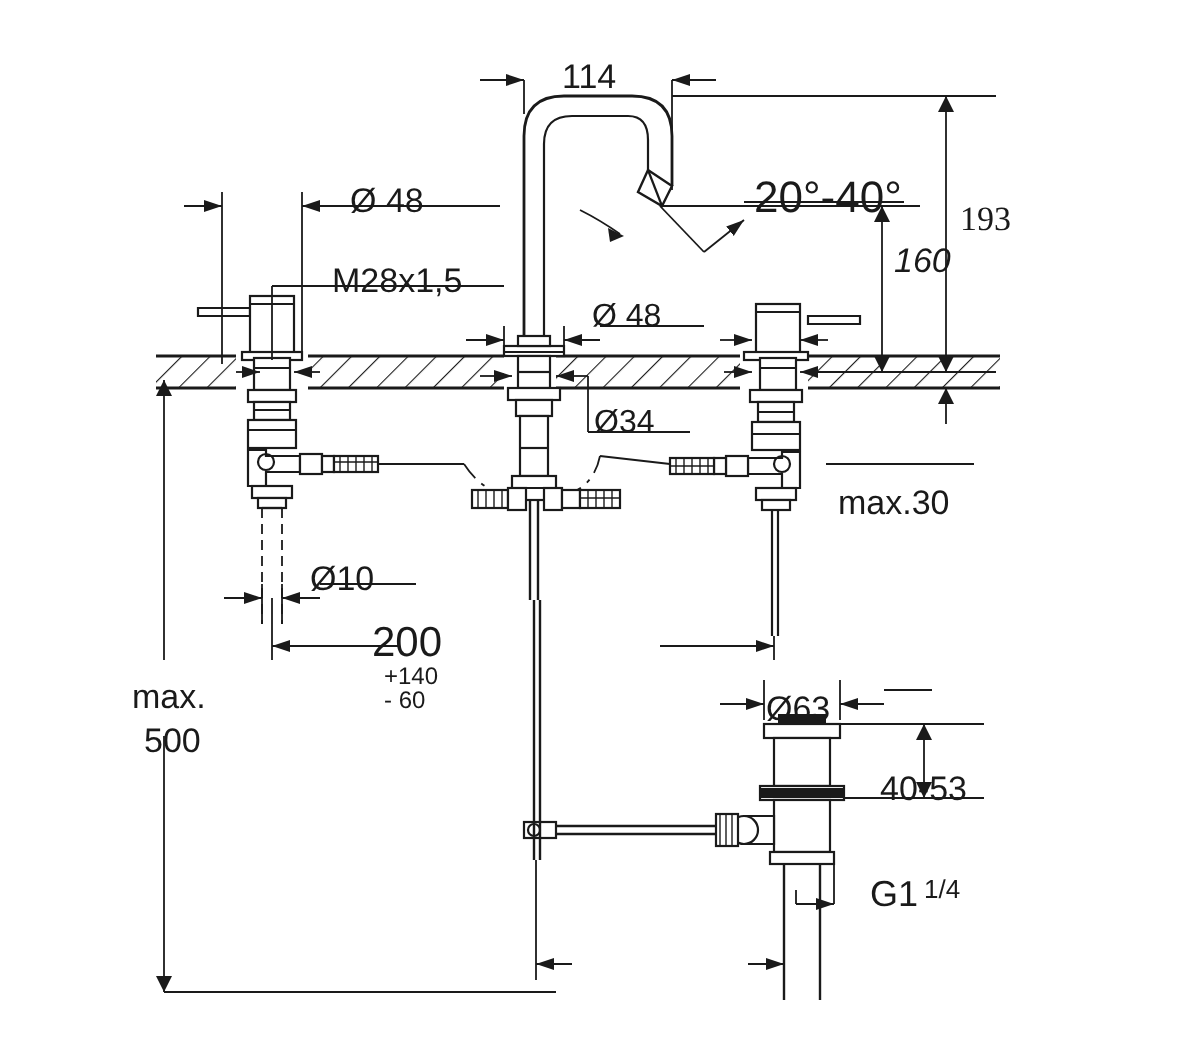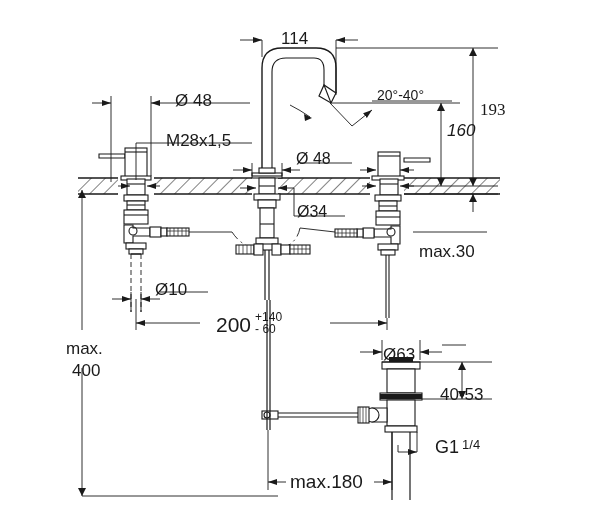--- a/index.html
+++ b/index.html
@@ -308,55 +308,54 @@
         <line x1="268" y1="430" x2="268" y2="490"></line>
         <line x1="392" y1="432" x2="392" y2="490"></line>
         <line x1="268" y1="482" x2="286" y2="482" marker-start="url(#arrL)"></line>
         <line x1="374" y1="482" x2="392" y2="482" marker-end="url(#arrR)"></line>
       </g>
     </g>
   </svg>
 
   <div class="lbl" style="left:281px;top:30px;font-size:17px;">114</div>
 
-  <div class="lbl" style="left:377px;top:88px;font-size:14px;text-align:right;">20°-40°</div>
+  <div class="lbl" style="left:377px;top:88px;font-size:22px;text-align:right;">20°-40°</div>
 
   <div class="lbl" style="left:480px;top:101px;font-size:17px;font-family:Liberation Serif, serif;">193</div>
 
   <div class="lbl" style="left:447px;top:122px;font-size:17px;font-style:italic;">160</div>
 
   <div class="lbl" style="left:175px;top:92px;font-size:17px;">Ø 48</div>
 
   <div class="lbl" style="left:166px;top:132px;font-size:17px;">M28x1,5</div>
 
   <div class="lbl" style="left:296px;top:151px;font-size:16px;">Ø 48</div>
 
   <div class="lbl" style="left:297px;top:204px;font-size:16px;">Ø34</div>
 
   <div class="lbl" style="left:419px;top:219px;font-size:17px;margin-top:24px;">max.30</div>
 
   <div class="lbl" style="left:155px;top:281px;font-size:17px;">Ø10</div>
 
-  <div style="position:absolute;left:216px;top:311px;display:flex;align-items:flex-end;">
+  <div style="position:absolute;left:186px;top:311px;display:flex;align-items:center;flex-direction:column;">
     <span class="lbl" style="position:relative;font-size:21px;">200</span>
     <span style="display:inline-block;margin-left:4px;line-height:1.05;">
       <span class="lbl" style="position:relative;display:block;font-size:12px;">+140</span>
       <span class="lbl" style="position:relative;display:block;font-size:12px;">- 60</span>
     </span>
   </div>
 
   <div class="lbl" style="left:66px;top:340px;font-size:17px;">max.</div>
-  <div class="lbl" style="left:72px;top:362px;font-size:17px;">400</div>
+  <div class="lbl" style="left:72px;top:362px;font-size:17px;">500</div>
 
   <div class="lbl" style="left:383px;top:346px;font-size:17px;">Ø63</div>
 
   <div class="lbl" style="left:440px;top:386px;font-size:17px;">40-53</div>
 
   <div style="position:absolute;left:435px;top:438px;display:flex;align-items:flex-end;">
     <span class="lbl" style="position:relative;font-size:18px;">G1</span>
     <span style="display:inline-block;margin-left:3px;position:relative;top:-4px;font-size:13px;">
       <span class="lbl" style="position:relative;">1</span><span style="color:#1a1a1a;">/</span><span class="lbl" style="position:relative;">4</span>
     </span>
   </div>
 
-  <div class="lbl" style="left:290px;top:472px;font-size:19px;">max.180</div>
 
 </div>
 
 </body></html>

